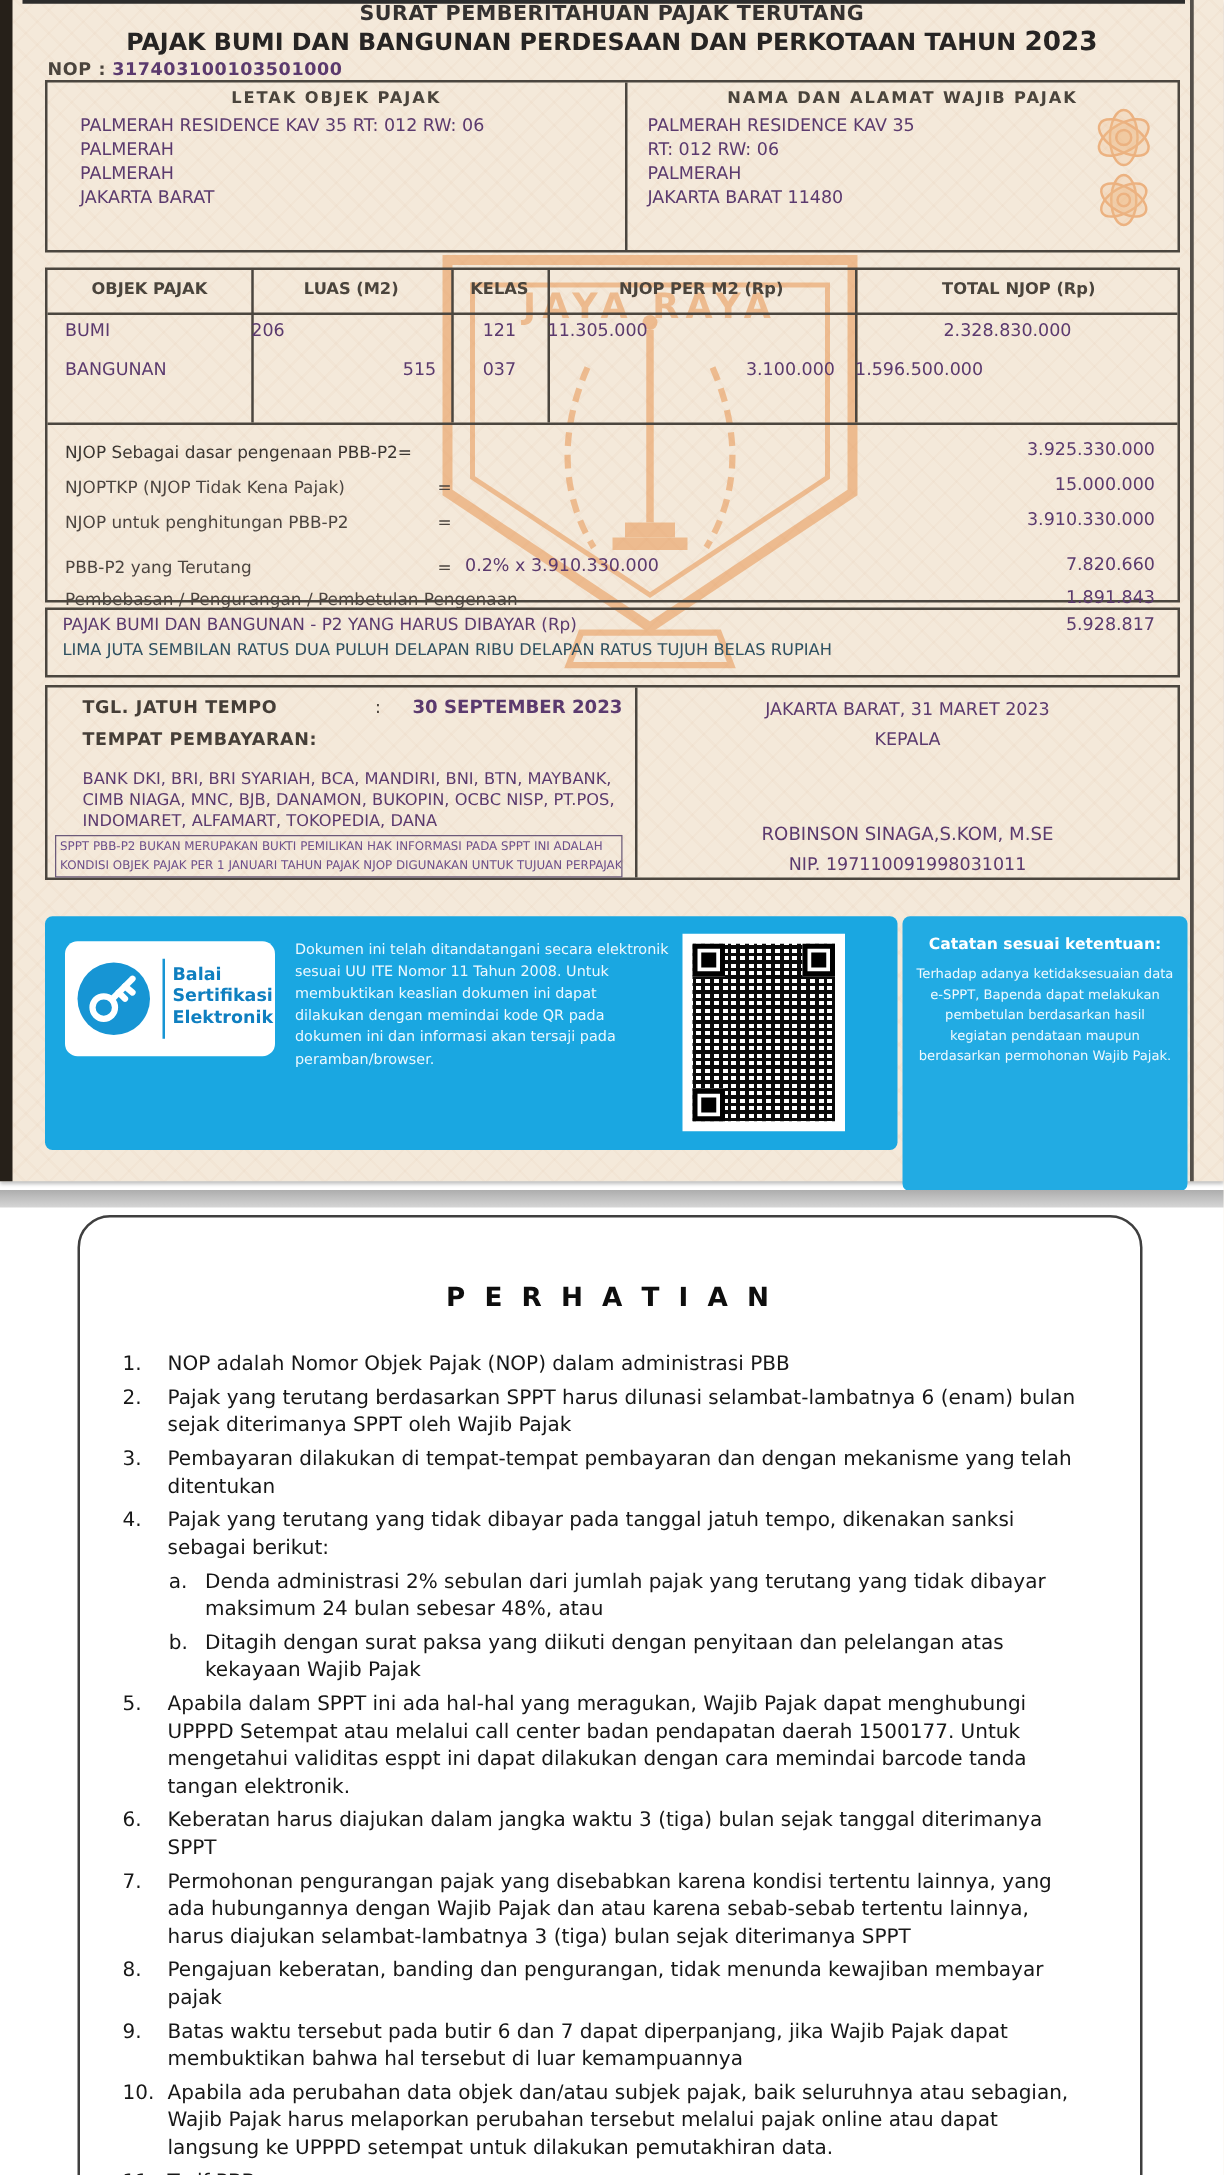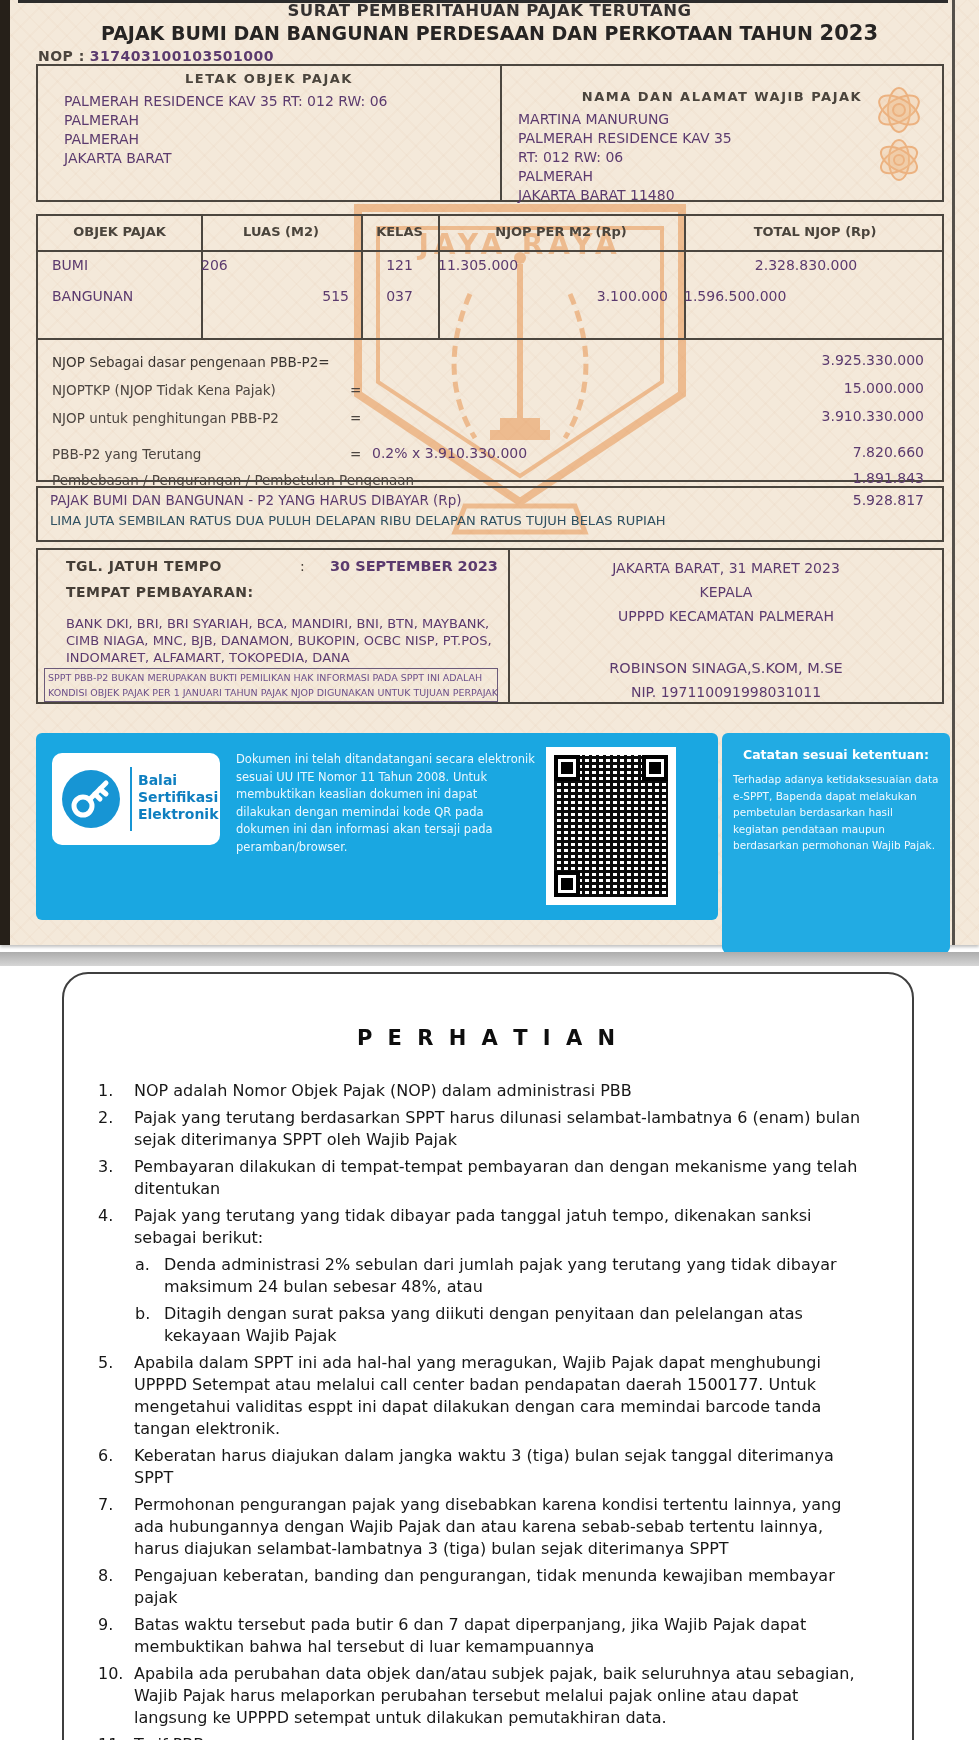--- a/index.html
+++ b/index.html
@@ -21,21 +21,21 @@
   .t2{position:absolute;left:0;top:21px;width:100%;text-align:center;
       font-size:19px;font-weight:bold;color:#262423}
   .t2 .year{font-size:21px}
   .nop-row{position:absolute;left:38px;top:48px;font-size:14px;font-weight:bold}
   .nop-label{color:#4b443d;letter-spacing:.5px}
   .nop-value{color:#5b3a6e;letter-spacing:.5px}
 
   .dbox{position:absolute;border:2px solid #4b463f;box-sizing:border-box}
   .boxA{left:36px;top:64px;width:908px;height:138px;display:flex}
   .colL{width:464px;border-right:2px solid #4b463f;box-sizing:border-box;padding-top:5px}
-  .colR{flex:1;padding-top:23px;position:relative}
+  .colR{flex:1;padding-top:5px;position:relative}
   .col-header{text-align:center;font-size:13px;font-weight:bold;color:#4a443c;
               letter-spacing:1.5px;margin-bottom:6px}
   .addr{font-size:14px;color:#5b3a6e;line-height:19px}
   .colL .addr{padding-left:26px}
   .colR .addr{padding-left:16px}
 
   
   .boxB{left:36px;top:214px;width:908px;height:268px}
   .vline{position:absolute;top:0;height:122px;width:0;border-left:2px solid #4b463f}
   .hline{position:absolute;left:0;width:100%;height:0;border-top:2px solid #4b463f}
@@ -88,21 +88,21 @@
   .qr-box{position:absolute;left:510px;top:14px;width:130px;height:158px;background:#fff;
           box-sizing:border-box;padding:8px}
   .qr{position:relative;width:114px;height:142px;
       background:
         repeating-linear-gradient(0deg,#0a0a0a 0 3px,transparent 3px 6px),
         repeating-linear-gradient(90deg,#0a0a0a 0 3px,#fff 3px 7px)}
   .qf{position:absolute;width:26px;height:26px;border:4px solid #000;background:#fff;box-sizing:border-box}
   .qf::after{content:"";position:absolute;inset:3px;background:#000}
   .qf.tl{left:0;top:0}.qf.tr{right:0;top:0}.qf.bl{left:0;bottom:0}
   .cat-title{font-size:12.5px;font-weight:bold;color:#fff;text-align:center;margin:2px 0 9px}
-  .cat-text{font-size:10.5px;line-height:16.5px;color:#eff9ff;}
+  .cat-text{font-size:10.5px;line-height:16.5px;color:#eff9ff;text-align:center}
 
   
   .gray-band{position:absolute;left:0;top:952px;width:979px;height:14px;
              background:linear-gradient(#adadad,#d6d6d6)}
 
   
   .page2-box{position:absolute;left:62px;top:972px;width:852px;height:860px;
              border:2px solid #3f3f3f;border-radius:26px;background:#fff;box-sizing:border-box}
   .p-title{margin-top:52px;text-align:center;font-size:21px;font-weight:bold;
            letter-spacing:4px;color:#0e0e0e}
@@ -164,21 +164,20 @@
   <div class="dbox boxA">
     <div class="colL">
       <div class="col-header">LETAK OBJEK PAJAK</div>
       <div class="addr">PALMERAH RESIDENCE KAV 35 RT: 012 RW: 06</div>
       <div class="addr">PALMERAH</div>
       <div class="addr">PALMERAH</div>
       <div class="addr">JAKARTA BARAT</div>
     </div>
     <div class="colR">
       <div class="col-header">NAMA DAN ALAMAT WAJIB PAJAK</div>
-      <div class="addr">MARTINA MANURUNG</div>
       <div class="addr">PALMERAH RESIDENCE KAV 35</div>
       <div class="addr">RT: 012 RW: 06</div>
       <div class="addr">PALMERAH</div>
       <div class="addr">JAKARTA BARAT 11480</div>
     </div>
   </div>
 
   <div class="dbox boxB">
     <div class="vline" style="left:163px"></div>
     <div class="vline" style="left:323px"></div>
@@ -237,21 +236,20 @@
     <div class="bank" style="top:66px">BANK DKI, BRI, BRI SYARIAH, BCA, MANDIRI, BNI, BTN, MAYBANK,</div>
     <div class="bank" style="top:83px">CIMB NIAGA, MNC, BJB, DANAMON, BUKOPIN, OCBC NISP, PT.POS,</div>
     <div class="bank" style="top:100px">INDOMARET, ALFAMART, TOKOPEDIA, DANA</div>
     <div class="note-box">
       <div class="note-line">SPPT PBB-P2 BUKAN MERUPAKAN BUKTI PEMILIKAN HAK INFORMASI PADA SPPT INI ADALAH</div>
       <div class="note-line">KONDISI OBJEK PAJAK PER 1 JANUARI TAHUN PAJAK NJOP DIGUNAKAN UNTUK TUJUAN PERPAJAKAN</div>
     </div>
     <div class="sig">
       <div class="s1">JAKARTA BARAT, 31 MARET 2023</div>
       <div class="s2">KEPALA</div>
-      <div class="s3">UPPPD KECAMATAN PALMERAH</div>
       <div class="s4">ROBINSON SINAGA,S.KOM, M.SE</div>
       <div class="s5">NIP. 197110091998031011</div>
     </div>
   </div>
 
   <div class="banner-main">
     <div class="logo-box">
       <div class="logo-circle">
         <svg width="58" height="58" viewBox="0 0 58 58">
           <g stroke="#fff" fill="none" stroke-width="5" stroke-linecap="round">

